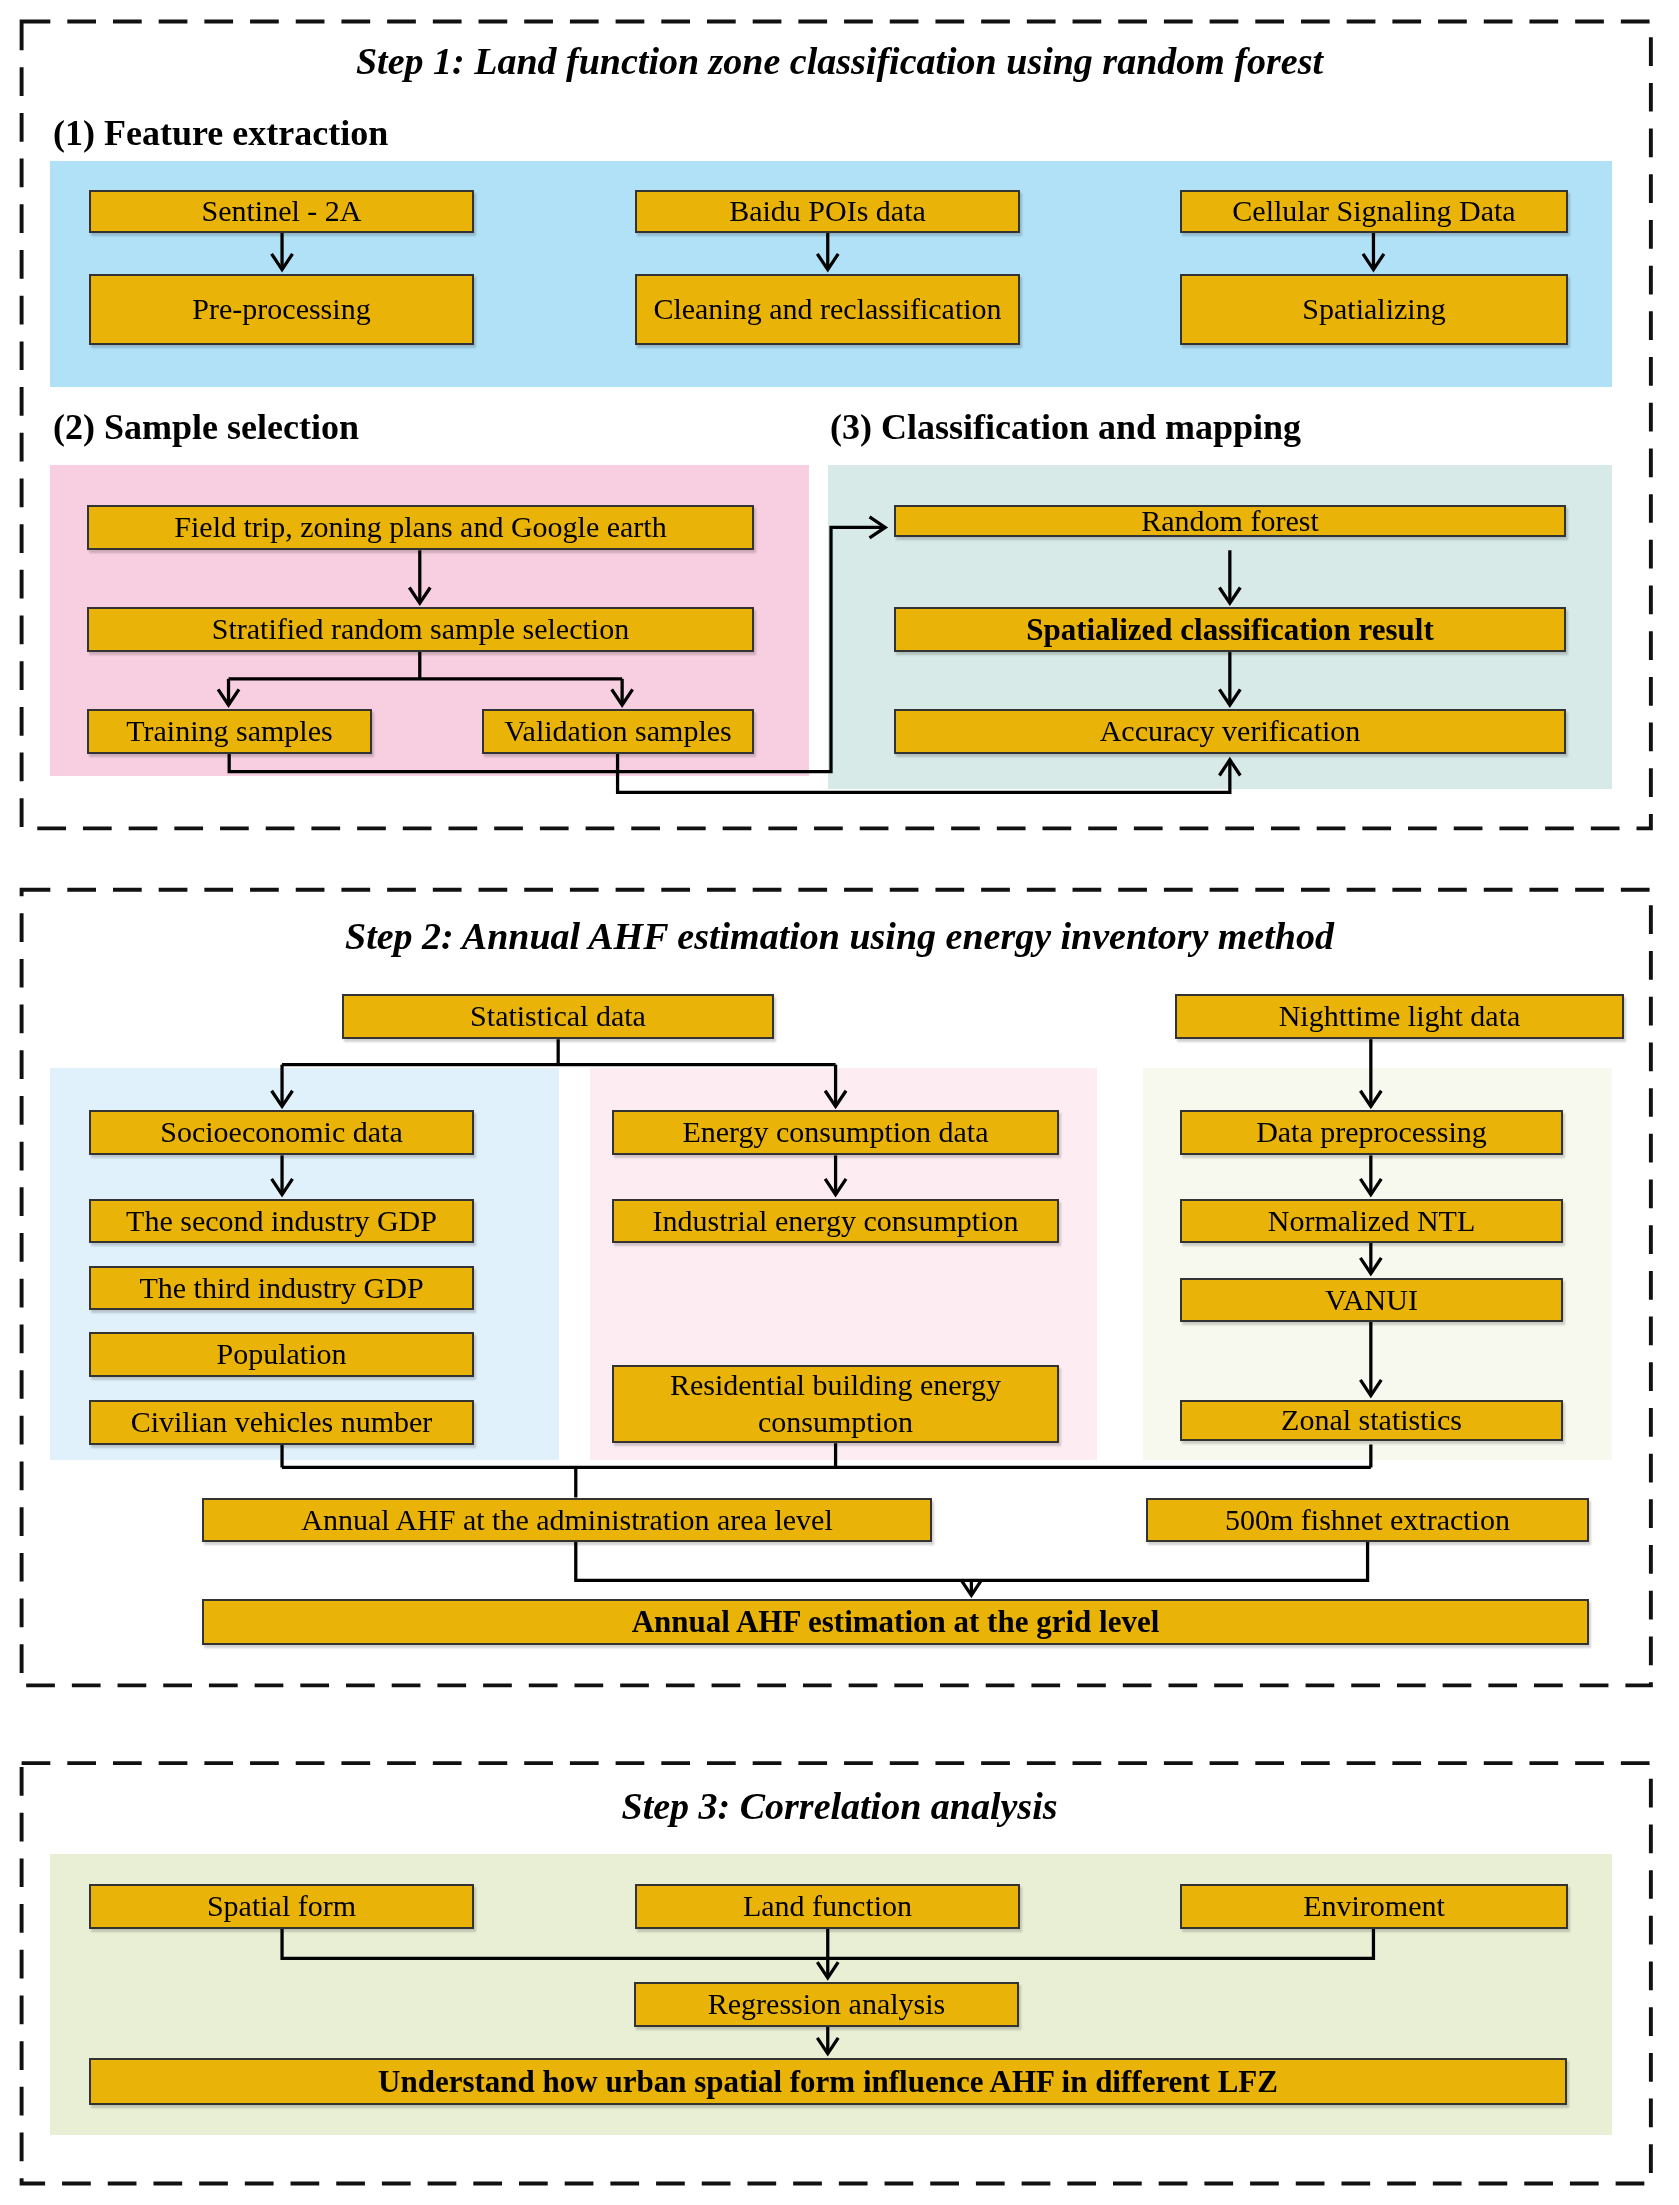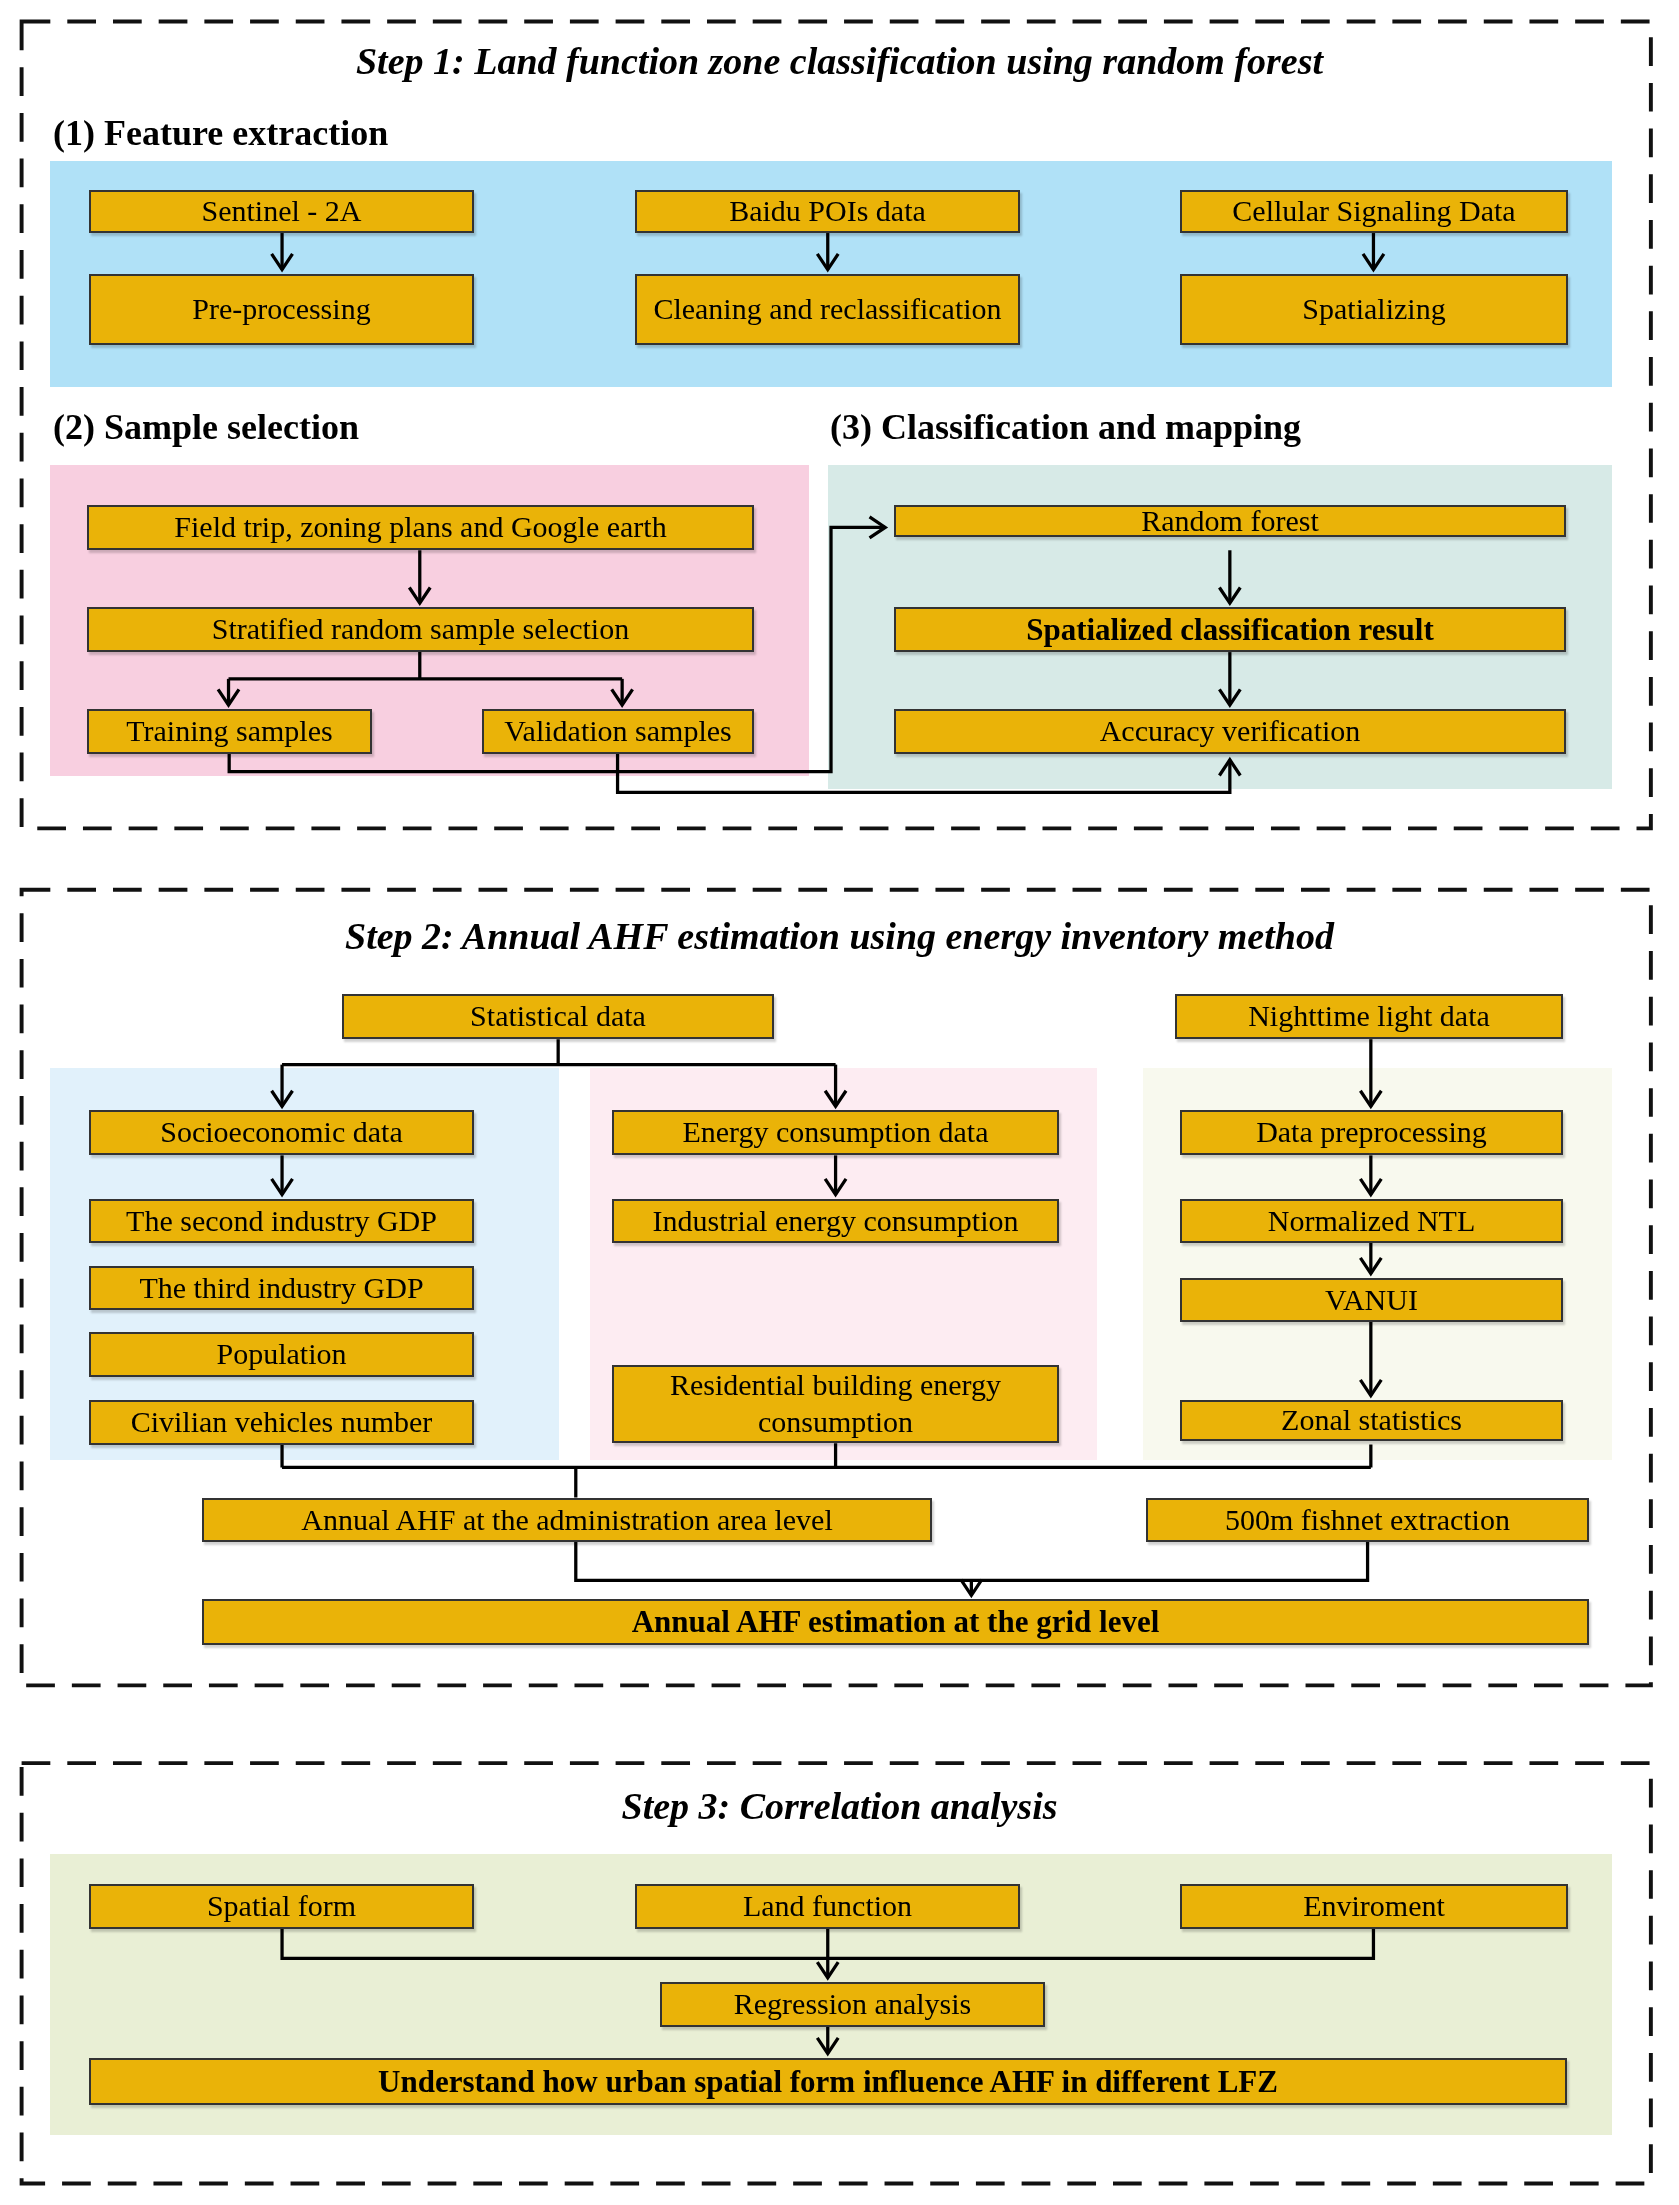--- a/index.html
+++ b/index.html
@@ -103,37 +103,37 @@
   <div class="bx" style="left:1180px;top:274px;width:388px;height:71px">Spatializing</div>
   <div class="bx" style="left:87px;top:505px;width:667px;height:45px">Field trip, zoning plans and Google earth</div>
   <div class="bx" style="left:87px;top:607px;width:667px;height:45px">Stratified random sample selection</div>
   <div class="bx" style="left:87px;top:709px;width:285px;height:45px">Training samples</div>
   <div class="bx" style="left:482px;top:709px;width:272px;height:45px">Validation samples</div>
   <div class="bx" style="left:894px;top:505px;width:672px;height:32px">Random forest</div>
   <div class="bx b" style="left:894px;top:607px;width:672px;height:45px">Spatialized classification result</div>
   <div class="bx" style="left:894px;top:709px;width:672px;height:45px">Accuracy verification</div>
 
   <div class="bx" style="left:342px;top:994px;width:432px;height:45px">Statistical data</div>
-  <div class="bx" style="left:1175px;top:994px;width:388px;height:45px">Nighttime light data</div>
+  <div class="bx" style="left:1175px;top:994px;width:449px;height:45px">Nighttime light data</div>
   <div class="bx" style="left:89px;top:1110px;width:385px;height:45px">Socioeconomic data</div>
   <div class="bx" style="left:89px;top:1199px;width:385px;height:44px">The second industry GDP</div>
   <div class="bx" style="left:89px;top:1266px;width:385px;height:44px">The third industry GDP</div>
   <div class="bx" style="left:89px;top:1332px;width:385px;height:45px">Population</div>
   <div class="bx" style="left:89px;top:1400px;width:385px;height:45px">Civilian vehicles number</div>
   <div class="bx" style="left:612px;top:1199px;width:447px;height:44px">Industrial  energy consumption</div>
   <div class="bx" style="left:612px;top:1110px;width:447px;height:45px">Energy consumption data</div>
   <div class="bx" style="left:612px;top:1365px;width:447px;height:78px">Residential building energy consumption</div>
   <div class="bx" style="left:1180px;top:1110px;width:383px;height:45px">Data preprocessing</div>
   <div class="bx" style="left:1180px;top:1199px;width:383px;height:44px">Normalized NTL</div>
   <div class="bx" style="left:1180px;top:1278px;width:383px;height:44px">VANUI</div>
   <div class="bx" style="left:1180px;top:1400px;width:383px;height:41px">Zonal statistics</div>
   <div class="bx" style="left:202px;top:1498px;width:730px;height:44px">Annual AHF at the administration area level</div>
   <div class="bx" style="left:1146px;top:1498px;width:443px;height:44px">500m fishnet extraction</div>
   <div class="bx b" style="left:202px;top:1599px;width:1387px;height:46px">Annual AHF estimation at the grid level</div>
 
   <div class="bx" style="left:89px;top:1884px;width:385px;height:45px">Spatial form</div>
   <div class="bx" style="left:635px;top:1884px;width:385px;height:45px">Land function</div>
   <div class="bx" style="left:1180px;top:1884px;width:388px;height:45px">Enviroment</div>
-  <div class="bx" style="left:660px;top:1982px;width:385px;height:45px">Regression analysis</div>
+  <div class="bx" style="left:634px;top:1982px;width:385px;height:45px">Regression analysis</div>
   <div class="bx b" style="left:89px;top:2058px;width:1478px;height:47px">Understand how urban spatial form influence AHF in different LFZ</div>
 
 </div>
 
 
 </body></html>

